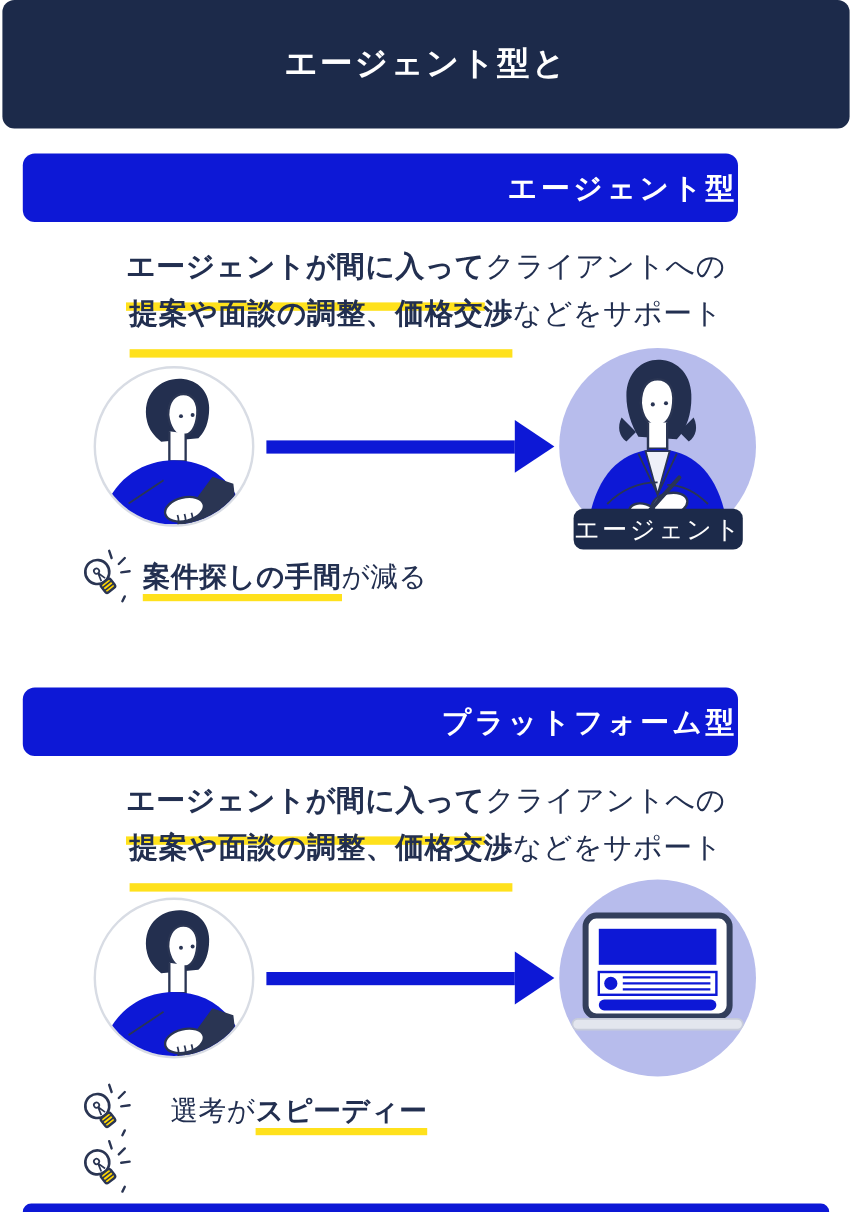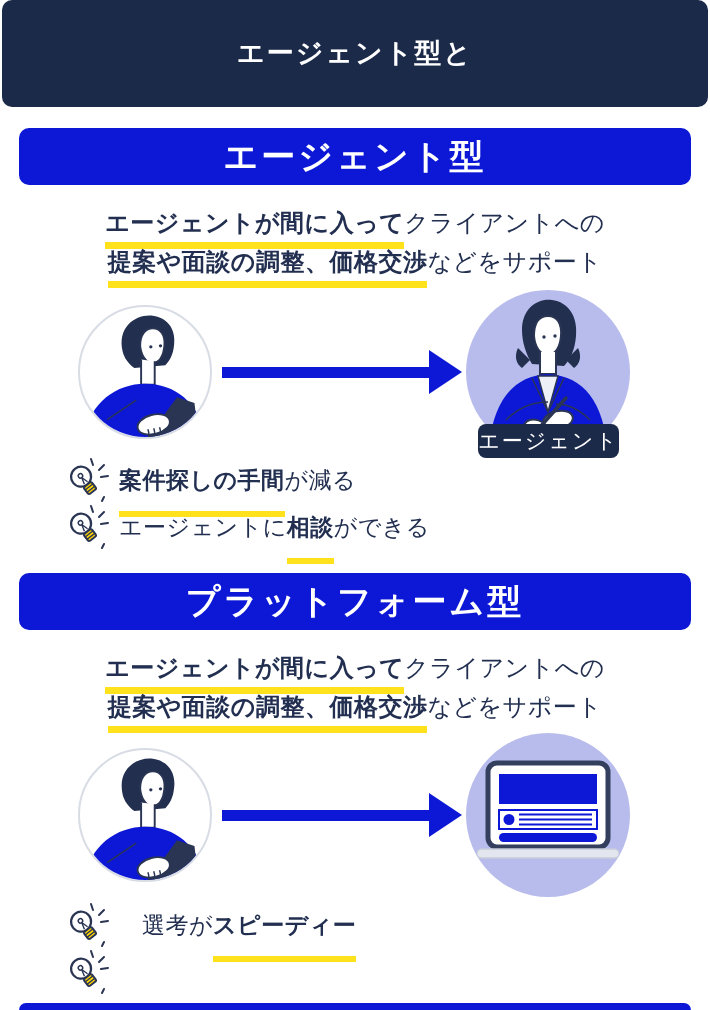--- a/index.html
+++ b/index.html
@@ -22,36 +22,36 @@
   .header{
     position:absolute;left:2px;top:0;width:706px;height:107px;
     background:var(--navy);border-radius:10px;
     display:flex;flex-direction:column;align-items:center;justify-content:center;
   }
   .header .t{
     color:#fff;font-size:27px;font-weight:700;line-height:41px;letter-spacing:2px;
   }
 
   .banner{
-    position:absolute;left:19px;width:672px;height:57px;
+    position:absolute;left:19px;width:596px;height:57px;
     background:var(--blue);border-radius:10px;
-    display:flex;align-items:center;justify-content:center;
-    color:#fff;font-size:34px;font-weight:700;letter-spacing:3px;
+    display:flex;align-items:center;justify-content:flex-end;
+    color:#fff;font-size:24px;font-weight:700;letter-spacing:3px;
   }
   .banner.s0{top:128px;}
   .banner.s1{top:573px;}
 
   .desc{
     position:absolute;left:0;width:710px;text-align:center;
     font-size:24px;line-height:39px;color:var(--ink);font-weight:400;
     letter-spacing:0.5px;
   }
   .desc.s0{top:203px;}
   .desc.s1{top:648px;}
-  .hl{font-weight:700;border-bottom:7px solid var(--yellow);padding-bottom:6px;}
+  .hl{font-weight:700;border-bottom:7px solid var(--yellow);padding-bottom:16px;}
 
   .person-circle{
     position:absolute;width:134px;height:134px;border-radius:50%;
     background:#fff;border:2px solid var(--circle-border);overflow:hidden;
   }
   .person-circle.s0{left:78px;top:305px;}
   .person-circle.s1{left:78px;top:748px;}
 
   .lav-circle{
     position:absolute;width:164px;height:164px;border-radius:50%;
@@ -75,21 +75,21 @@
     background:var(--navy);border-radius:8px;z-index:3;
     display:flex;align-items:center;justify-content:center;
     color:#fff;font-size:21px;letter-spacing:2px;font-weight:400;
   }
 
   .bullet{
     position:absolute;left:68px;display:flex;align-items:center;gap:9px;
     font-size:23px;color:var(--ink);
   }
   .bullet .bt{letter-spacing:0.5px;}
-  .bullet .hl{border-bottom-width:6px;padding-bottom:18px;}
+  .bullet .hl{border-bottom-width:6px;padding-bottom:2px;}
   .bullet.b00{top:457px;}
   .bullet.b01{top:504px;}
   .bullet.b10{top:902px;gap:32px;}
   .bullet.b11{top:949px;}
   .bulb{width:42px;height:46px;flex:0 0 auto;}
 
   .bottom-strip{
     position:absolute;left:19px;top:1003px;width:672px;height:7px;
     background:var(--blue);border-radius:10px 10px 0 0;
   }
@@ -165,33 +165,20 @@
         <circle cx="18" cy="17" r="2.2" fill="none" stroke="#2a3553" stroke-width="1.4"></circle>
         <path d="M18,19 L16,26 M18,19 L20,26" stroke="#2a3553" stroke-width="1.4"></path>
         <rect x="13" y="28" width="10" height="9" rx="2" fill="#ffd500" stroke="#2a3553" stroke-width="2"></rect>
         <path d="M13,31 h10 M13,34 h10" stroke="#2a3553" stroke-width="1.3"></path>
       </g>
       <path d="M23,2 L25,8 M36,8 L31,13 M40,19 L33,20 M36,40 L34,44" stroke="#2a3553" stroke-width="2" stroke-linecap="round"></path>
     </svg>
     <span class="bt"><span class="hl">案件探しの手間</span><span>が減る</span></span>
   </div>
 
-  <div class="bullet b01">
-    <svg class="bulb" viewBox="0 0 42 46">
-      <g transform="rotate(-38 18 26)">
-        <circle cx="18" cy="18" r="10" fill="#ffffff" stroke="#2a3553" stroke-width="2.2"></circle>
-        <circle cx="18" cy="17" r="2.2" fill="none" stroke="#2a3553" stroke-width="1.4"></circle>
-        <path d="M18,19 L16,26 M18,19 L20,26" stroke="#2a3553" stroke-width="1.4"></path>
-        <rect x="13" y="28" width="10" height="9" rx="2" fill="#ffd500" stroke="#2a3553" stroke-width="2"></rect>
-        <path d="M13,31 h10 M13,34 h10" stroke="#2a3553" stroke-width="1.3"></path>
-      </g>
-      <path d="M23,2 L25,8 M36,8 L31,13 M40,19 L33,20 M36,40 L34,44" stroke="#2a3553" stroke-width="2" stroke-linecap="round"></path>
-    </svg>
-    <span class="bt"><span>エージェントに</span><span class="hl">相談</span><span>ができる</span></span>
-  </div>
 
   <div class="banner s1">
     <span>プラットフォーム型</span>
   </div>
 
   <div class="desc s1">
     <div><span class="hl">エージェントが間に入って</span><span>クライアントへの</span></div>
     <div><span class="hl">提案や面談の調整、価格交渉</span><span>などをサポート</span></div>
   </div>
 

